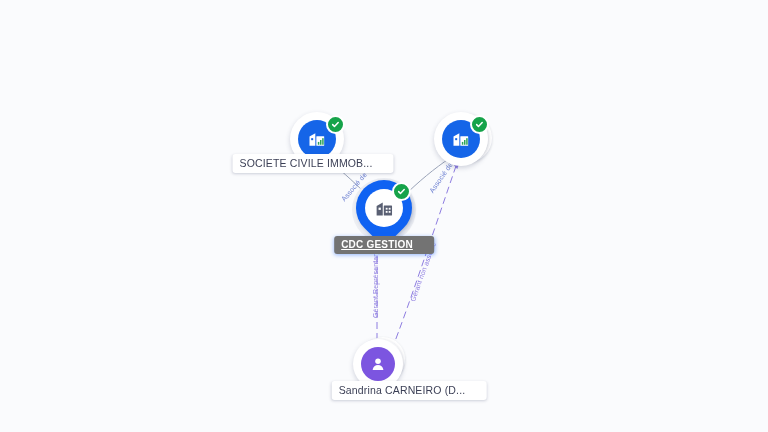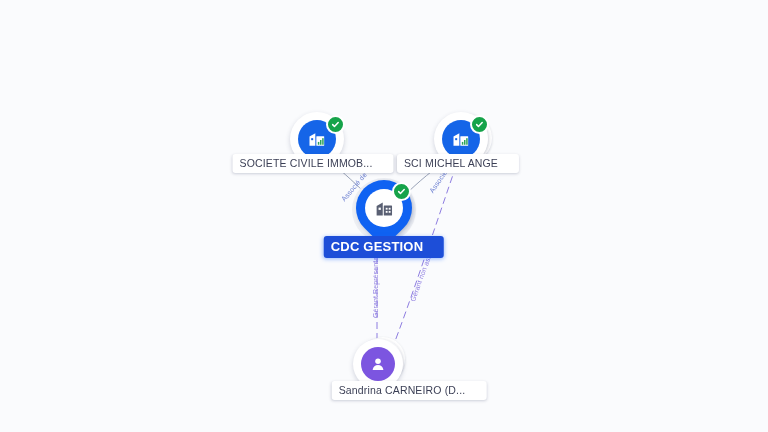--- a/index.html
+++ b/index.html
@@ -148,26 +148,27 @@
     white-space: nowrap;
     background: #ffffff;
     color: #3b3f55;
     font-size: 10.5px;
     letter-spacing: .15px;
     padding: 3px 21px 4px 7px;
     border-radius: 3px;
     box-shadow: 0 1px 3px rgba(40,50,90,0.22);
   }
   .node-label.selected {
-    background: #1d4ed8;
+    background: #737373;
     color: #ffffff;
     font-weight: bold;
-    font-size: 13px;
+    font-size: 10px;
     letter-spacing: .2px;
     box-shadow: 0 1px 4px rgba(23,99,255,0.45);
+    text-decoration: underline;
   }
 
   
   .edge-label {
     position: absolute;
     white-space: nowrap;
     font-size: 7px;
     letter-spacing: .1px;
     transform-origin: 0 0;
     pointer-events: none;
@@ -241,21 +242,20 @@
           <rect x="5" y="11" width="2.4" height="2.4" fill="#1565e8"></rect>
         </svg>
       </div>
       <div class="badge-check" style="left:36px; top:3px;">
         <svg width="9" height="9" viewBox="0 0 12 12">
           <path d="M2.2 6.2 L4.6 8.6 L9.6 3.4" fill="none" stroke="#ffffff" stroke-width="2" stroke-linecap="round" stroke-linejoin="round"></path>
         </svg>
       </div>
     </div>
   </div>
-  <div class="node-label" style="left:458px; top:154px;">SCI MICHEL ANGE</div>
 
   <div class="node" style="left:384px; top:212px;">
     <div class="pin-wrap">
       <div class="pin-halo"></div>
       <div class="pin-shape"></div>
       <div class="pin-inner">
         <svg width="21" height="21" viewBox="0 0 24 24">
           <path d="M3 20 V9 L10 5 V20 Z" fill="#5a6073"></path>
           <rect x="11.2" y="8.6" width="9.4" height="11.4" rx="0.6" fill="#5a6073"></rect>
           <rect x="5.2" y="11" width="2.6" height="2.6" fill="#ffffff"></rect>

